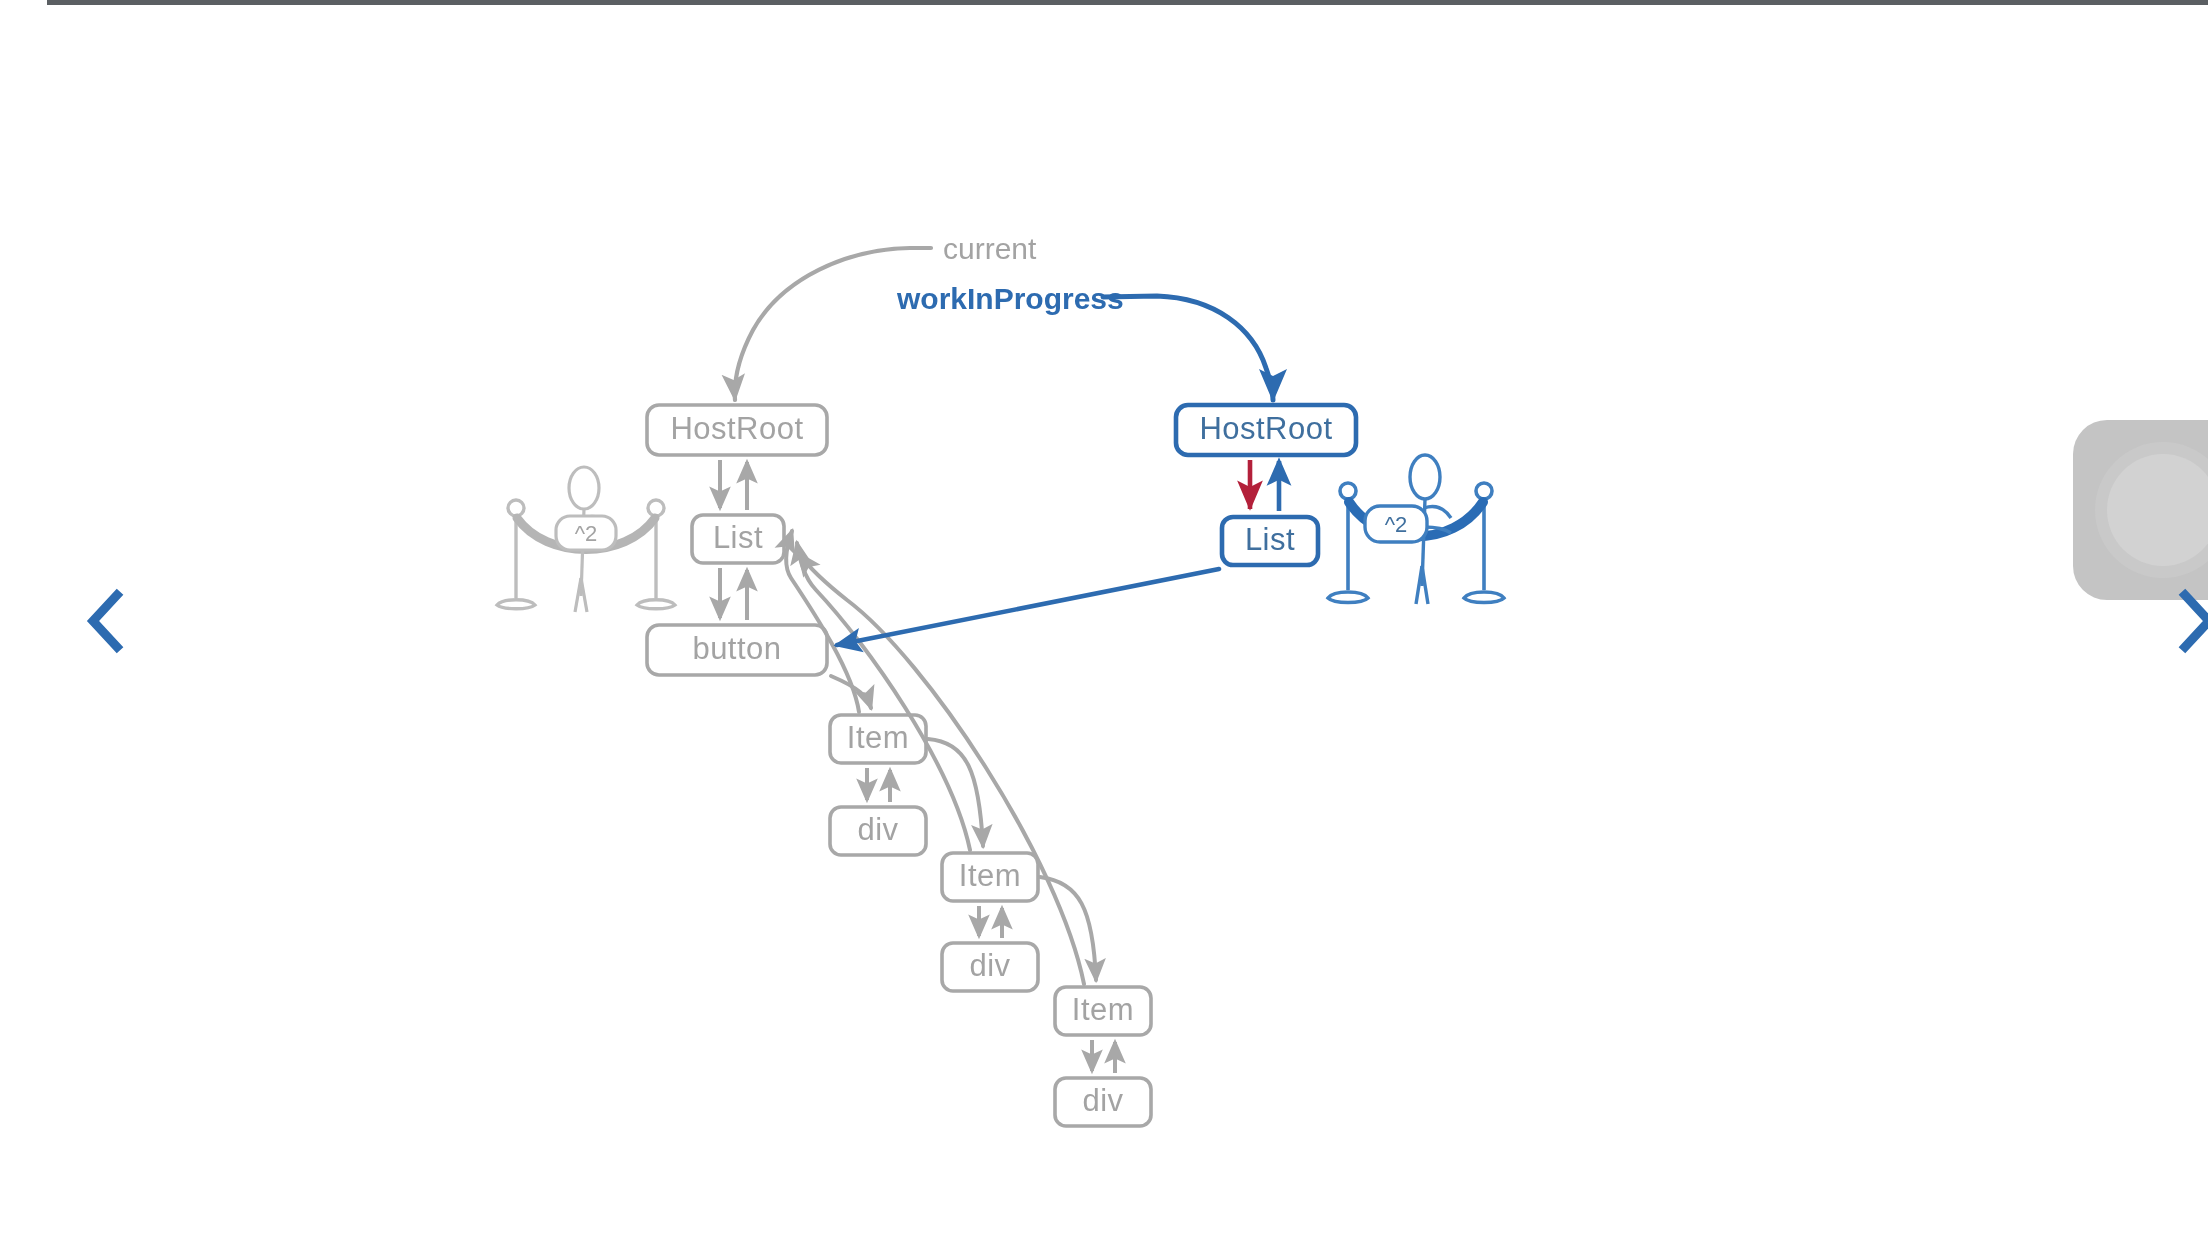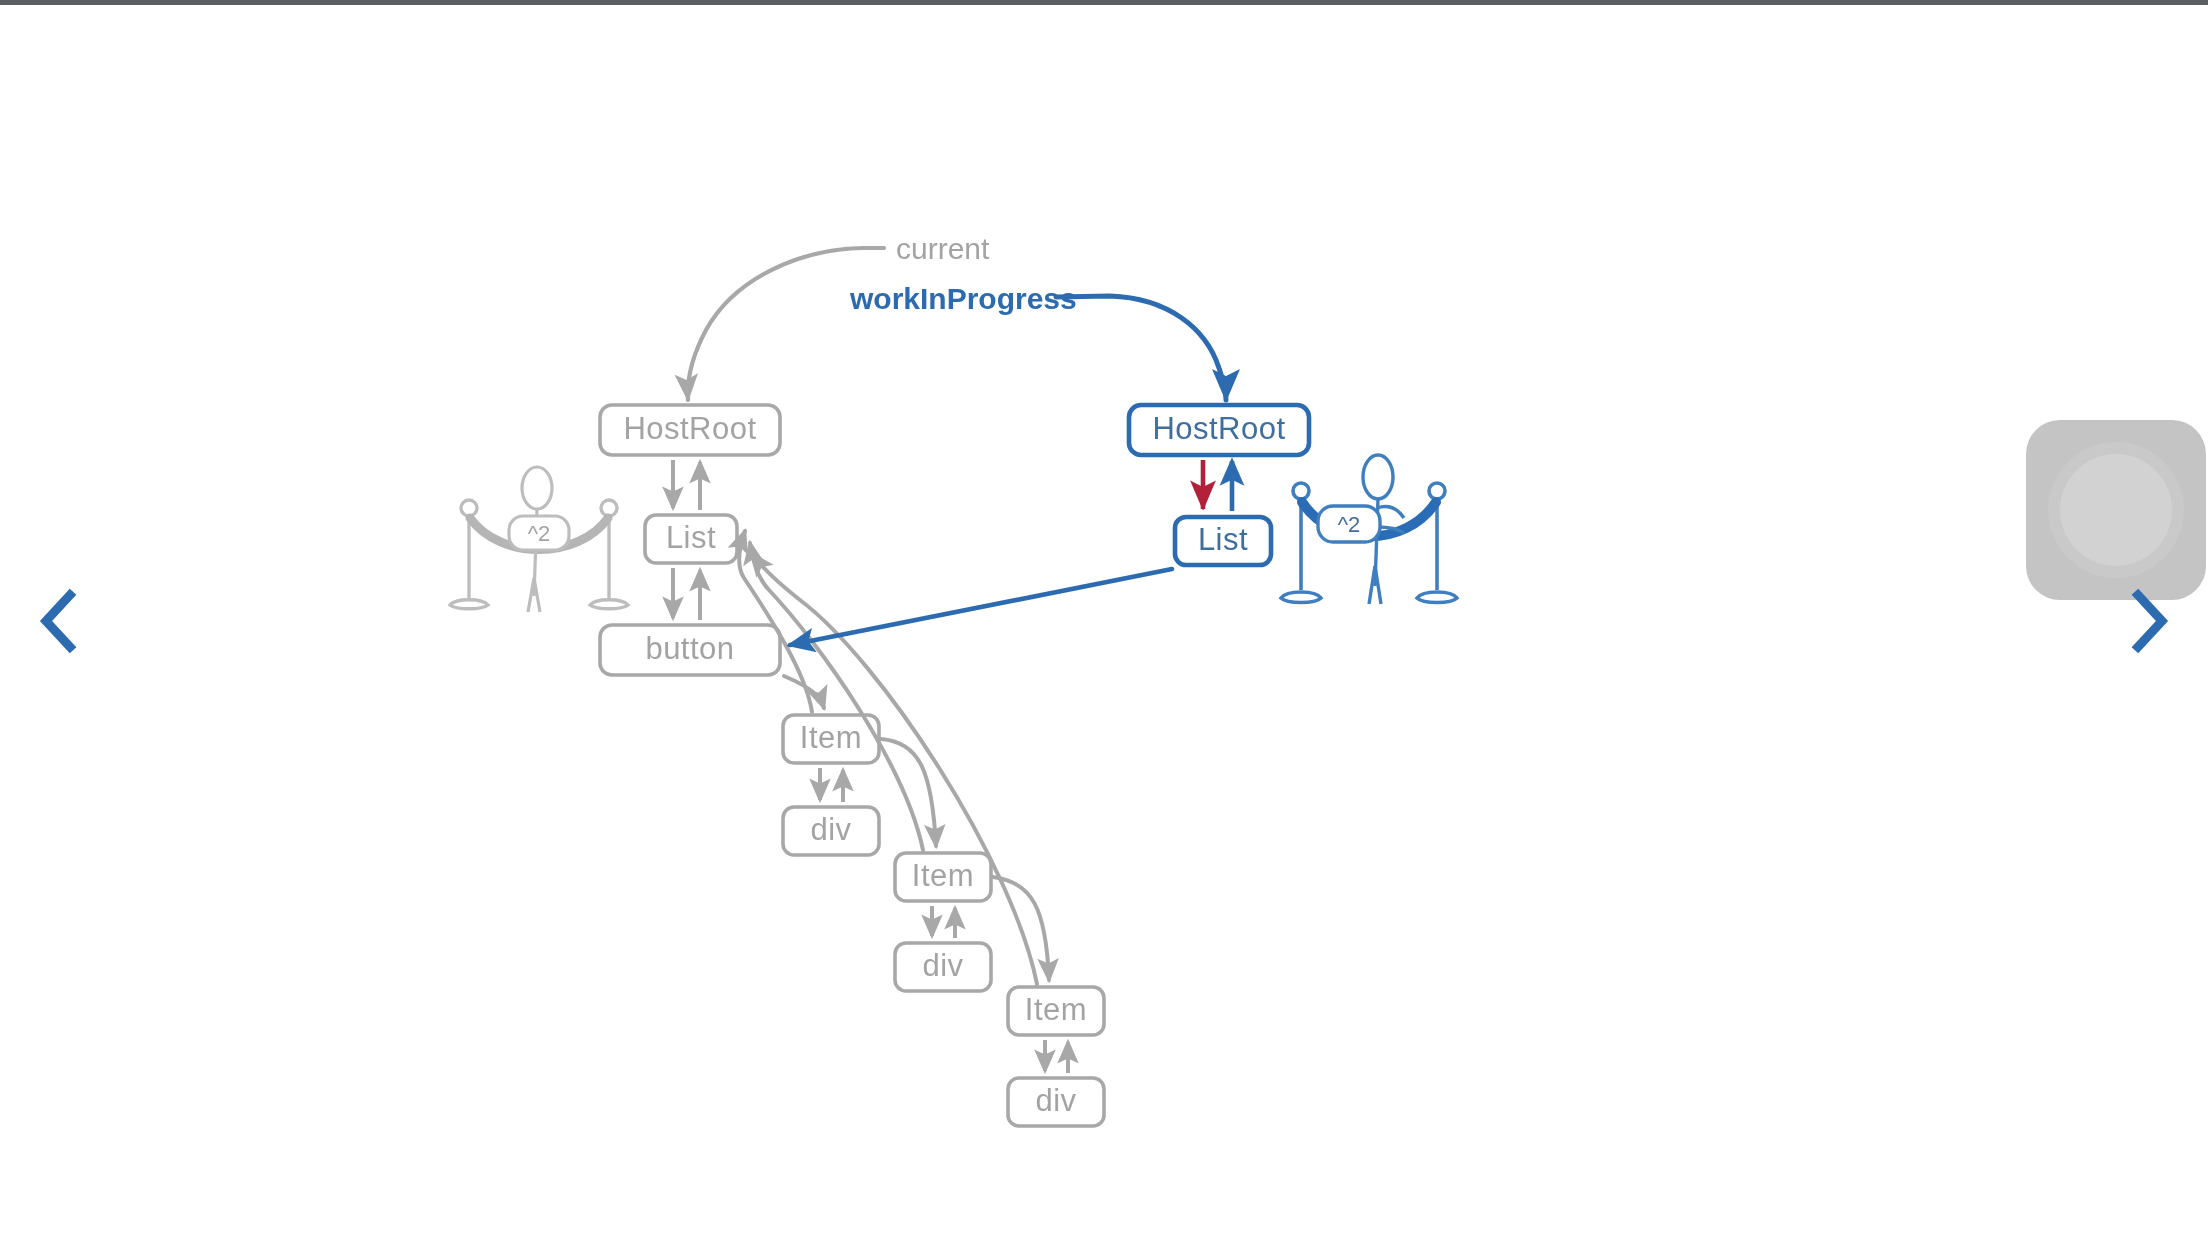--- a/index.html
+++ b/index.html
@@ -6,20 +6,21 @@
     margin: 0; padding: 0;
     width: 2208px; height: 1242px;
     background: #ffffff;
     font-family: "Liberation Sans", sans-serif;
     overflow: hidden;
   }
   #stage {
     position: relative;
     width: 1868px; height: 1242px;
     background: #ffffff;
+    margin-left: 47px;
   }
   #topband {
     position: absolute; left: 0; top: 0;
     width: 2208px; height: 5px;
     background: #5b5f63;
   }
   svg.diagram {
     position: absolute; left: 0; top: 0;
     width: 2208px; height: 1242px;
   }

